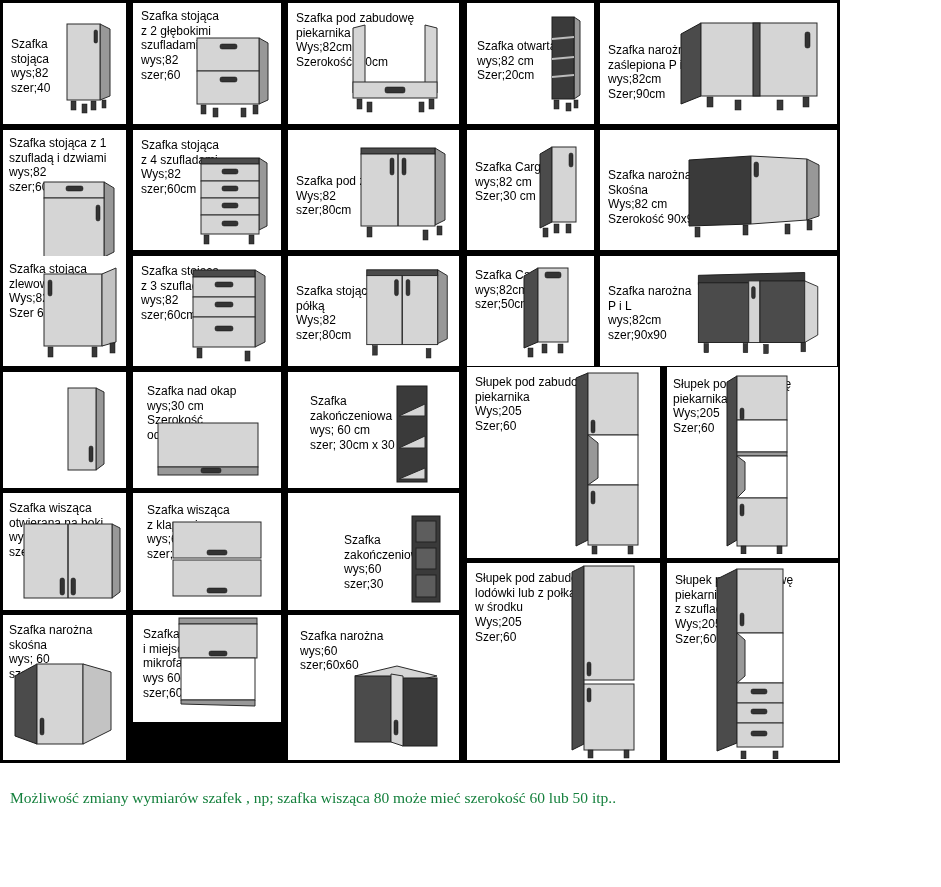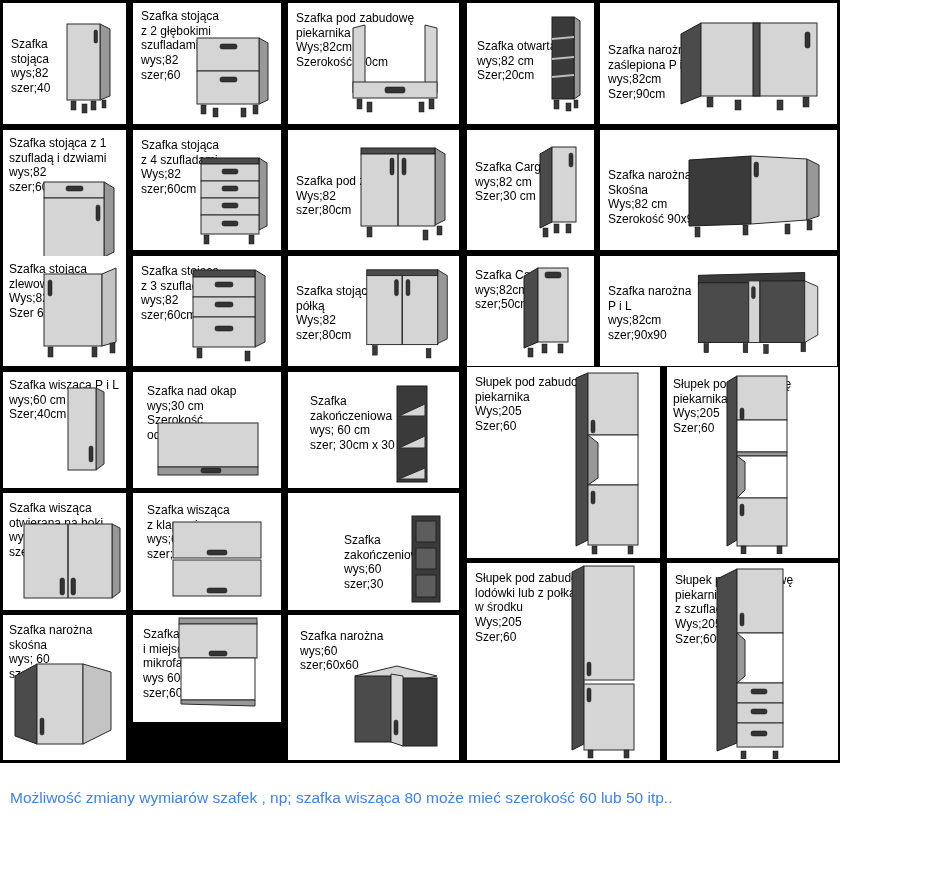--- a/index.html
+++ b/index.html
@@ -3,21 +3,21 @@
 <meta charset="utf-8">
 <style>
   html,body{margin:0;padding:0;background:#fff;}
   body{font-family:"Liberation Sans",sans-serif;color:#000;}
   .page{position:relative;width:941px;height:887px;background:#fff;overflow:hidden;}
   .grid{position:absolute;left:0;top:0;width:840px;height:763px;background:#000;}
   .cell{position:absolute;background:#fff;}
   .txt{position:absolute;white-space:pre-line;font-size:12px;line-height:1.22;color:#000;}
   .fig{position:absolute;}
   .fig svg{display:block;}
-  .footer{position:absolute;left:10px;top:789px;font-size:15.5px;color:#3b82f6;white-space:nowrap;}
+  .footer{position:absolute;left:10px;top:789px;font-size:15.5px;color:#15803d;white-space:nowrap;font-family:Liberation Serif, serif;}
   .s-lt{fill:#d5d5d5;stroke:#2a2a2a;stroke-width:1;}
   .s-lt2{fill:#c3c3c3;stroke:#2a2a2a;stroke-width:1;}
   .s-md{fill:#989898;stroke:#2a2a2a;stroke-width:1;}
   .s-dk{fill:#4b4b4b;stroke:#1c1c1c;stroke-width:1;}
   .s-dk2{fill:#3a3a3a;stroke:#1c1c1c;stroke-width:1;}
   .s-wh{fill:#ffffff;stroke:#2a2a2a;stroke-width:1;}
   .s-hd{fill:#333;stroke:#111;stroke-width:.5;}
   .s-lg{fill:#383838;stroke:#111;stroke-width:.5;}
 </style>
 </head>
@@ -306,23 +306,20 @@
           <polygon class="s-lt" points="124,16 138,22 138,74 124,82"></polygon>
           <rect class="s-lg" x="16" y="83" width="5" height="10"></rect>
             <rect class="s-lg" x="58" y="83" width="5" height="10"></rect>
           <rect class="s-lg" x="80" y="84" width="5" height="10"></rect>
             <rect class="s-lg" x="120" y="82" width="5" height="10"></rect>
         </svg>
       </div>
     </div>
 
     <div class="cell" style="left:3px;top:372px;width:123px;height:116px">
-      <div class="txt" style="left:6px;top:6px">Szafka wisząca P i L
-wys;60 cm
-Szer;40cm</div>
       <div class="fig" style="right:16px;bottom:10px">
         <svg width="48" height="96" viewBox="0 0 48 96">
           <polygon class="s-md" points="34,6 42,10 42,82 34,88"></polygon>
           <rect class="s-lt" x="6" y="6" width="28" height="82"></rect>
           <rect class="s-hd" x="27" y="64" width="4" height="16" rx="2"></rect>
         </svg>
       </div>
     </div>
 
     <div class="cell" style="left:133px;top:372px;width:148px;height:116px">

